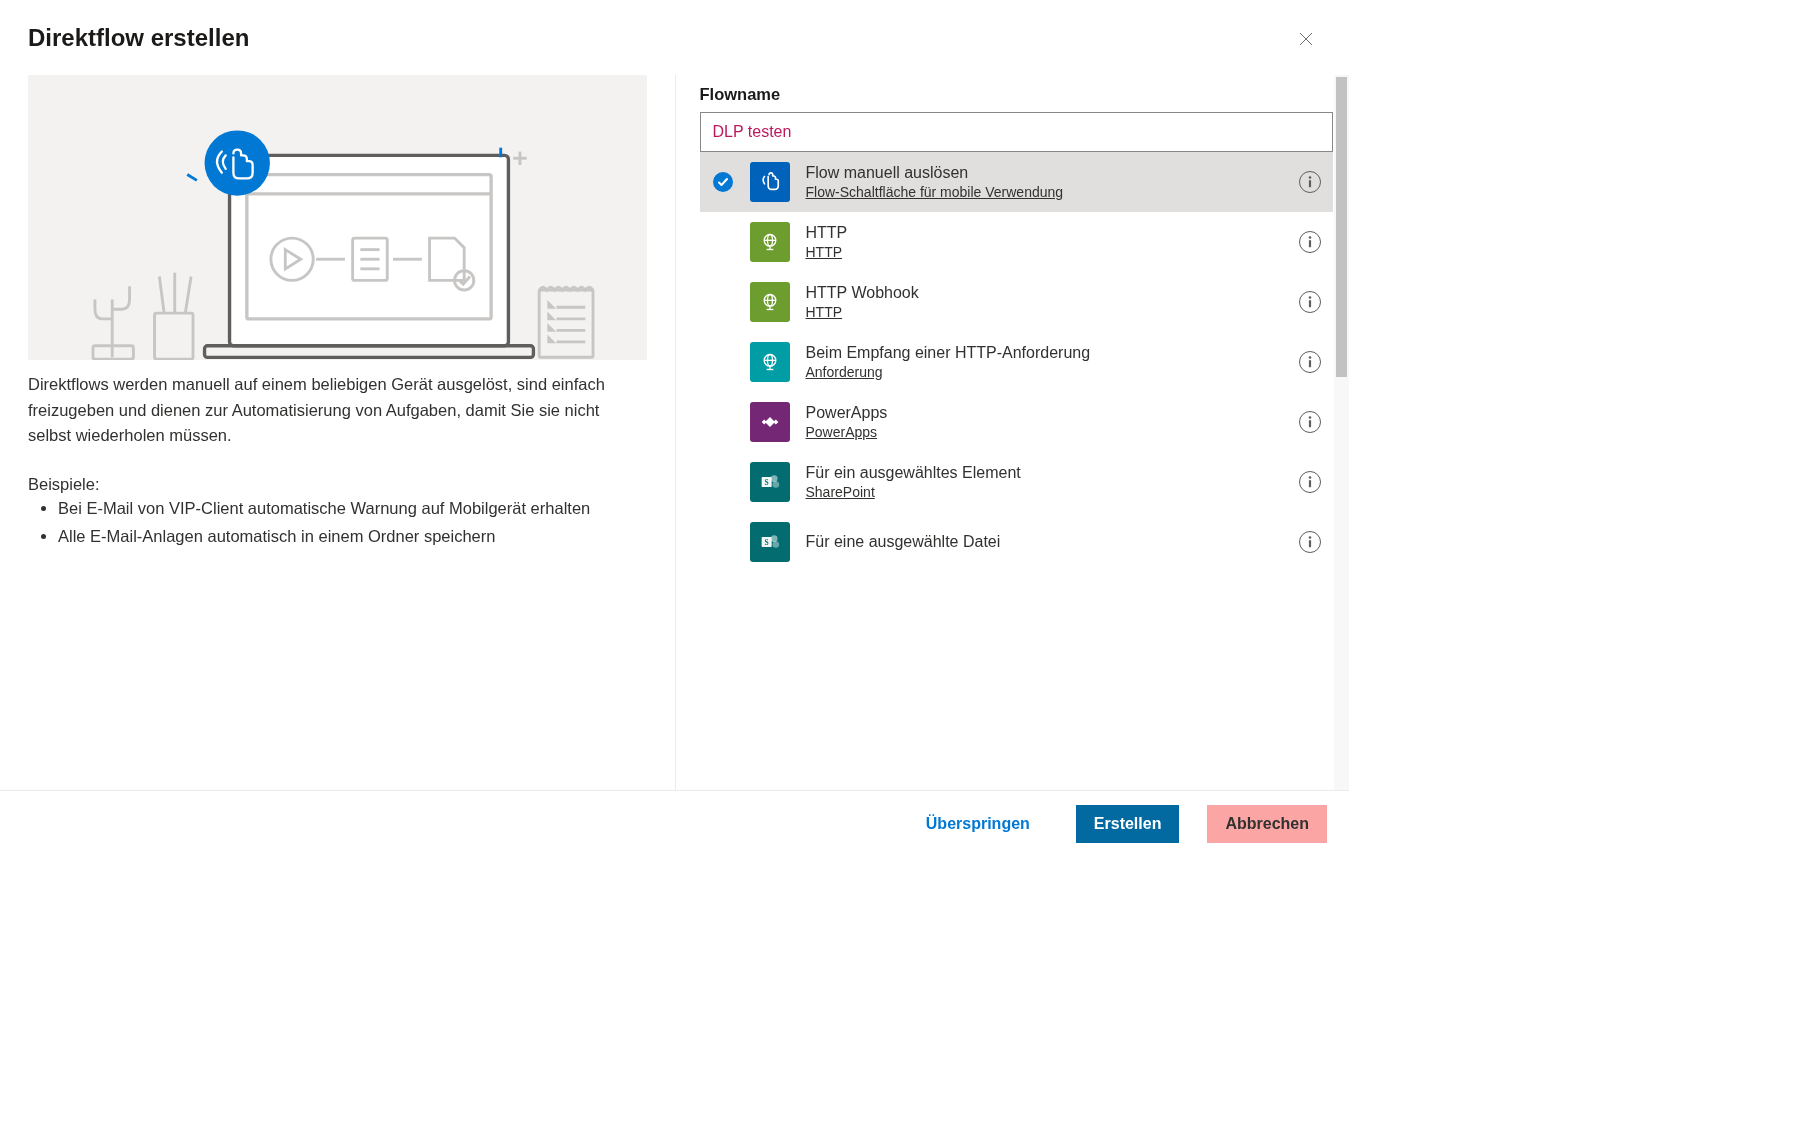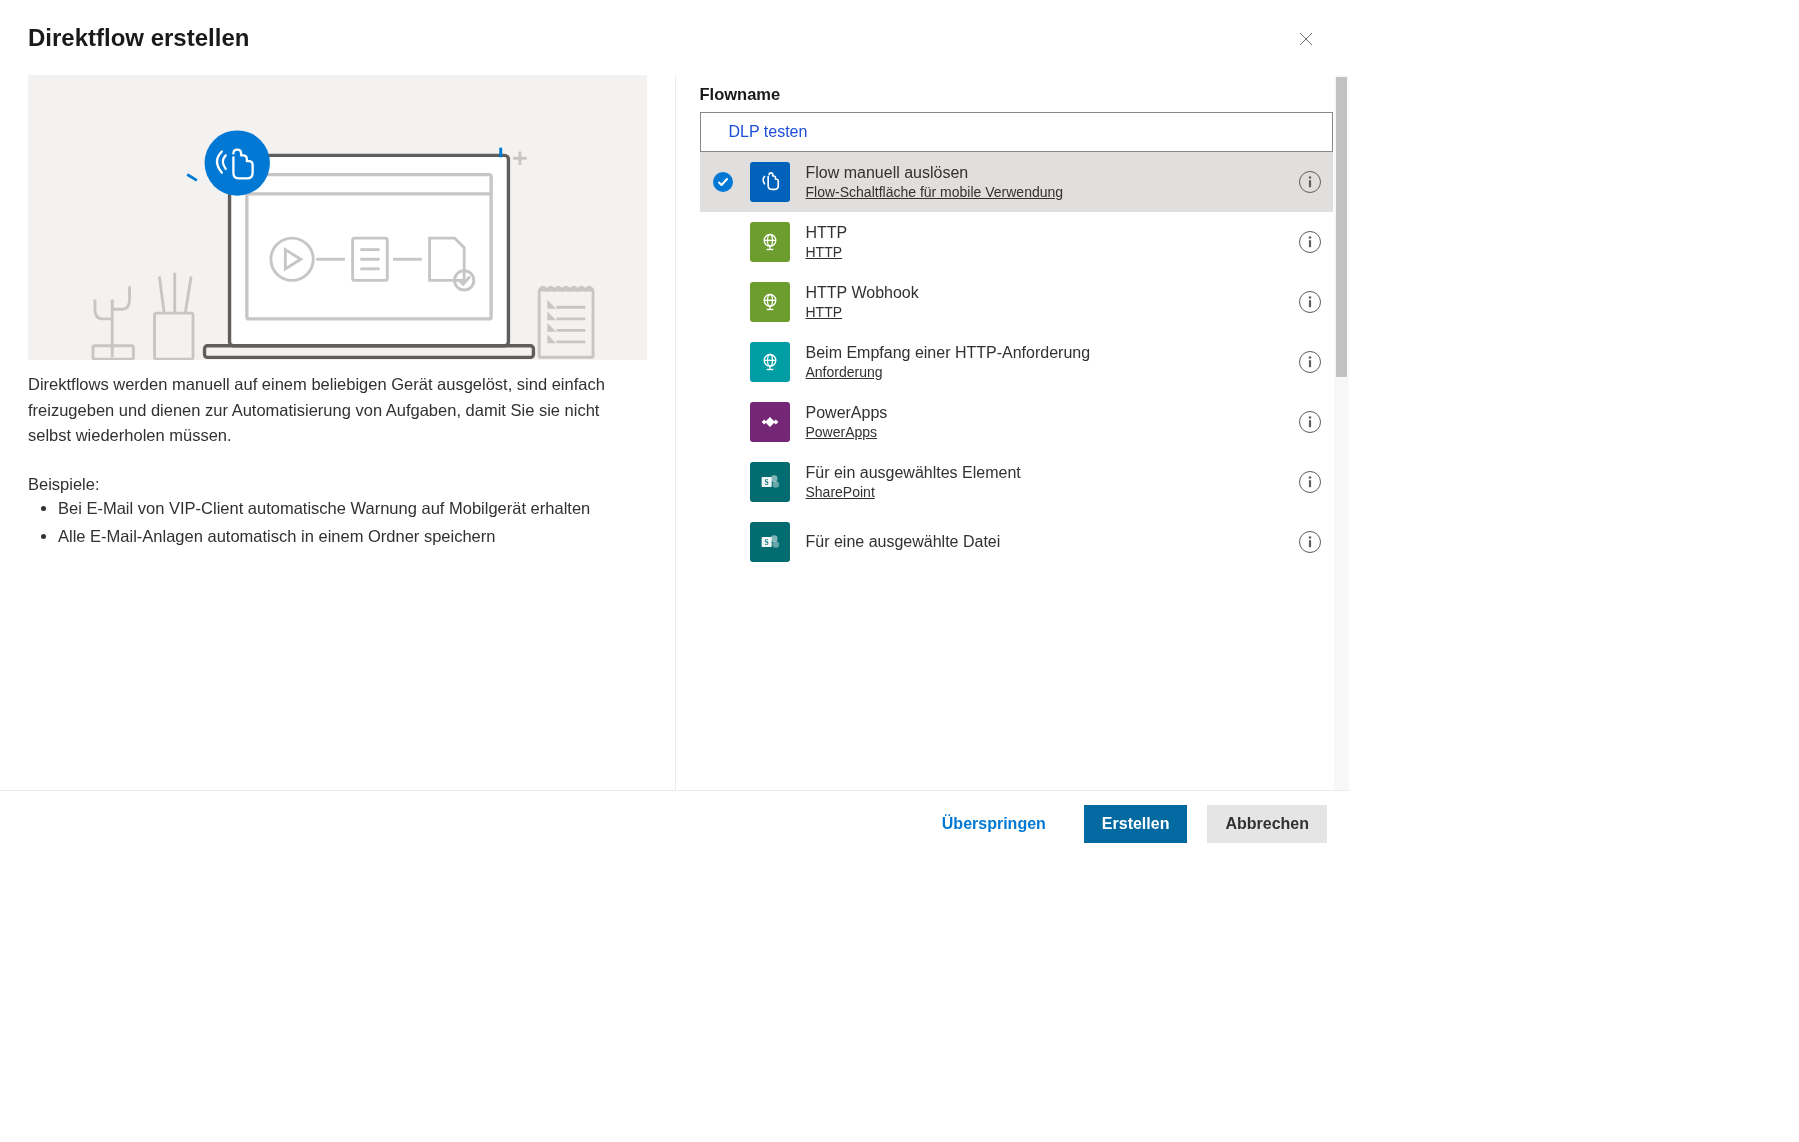--- a/index.html
+++ b/index.html
@@ -90,24 +90,24 @@
     font-weight: 600;
     color: #1b1a19;
     margin-bottom: 8px;
     display: block;
   }
   .required-star { color: #a4262c; font-weight: 400; margin-left: 2px; }
   .text-input {
     width: 100%;
     height: 40px;
     border: 1px solid #8a8886;
-    padding: 0 28px;
+    padding: 0 12px;
     font-size: 16px;
     font-family: inherit;
-    color: #1d4ed8;
+    color: #be185d;
     outline: none;
   }
   .section-label {
     margin-top: 26px;
     font-size: 16px;
     font-weight: 600;
     color: #1b1a19;
     display: flex;
     align-items: center;
     margin-bottom: 8px;
@@ -182,21 +182,21 @@
     flex-shrink: 0;
     cursor: pointer;
     font-size: 12px;
   }
   .info-btn svg { width: 4px; height: 12px; }
 
   .dialog-footer {
     display: flex;
     justify-content: flex-end;
     align-items: center;
-    gap: 20px;
+    gap: 28px;
     padding: 14px 22px;
   }
   .btn {
     height: 38px;
     padding: 0 18px;
     font-size: 16px;
     font-family: inherit;
     border: none;
     cursor: pointer;
     font-weight: 600;
@@ -204,21 +204,21 @@
   .btn-link {
     background: none;
     color: #0078d4;
     font-weight: 600;
   }
   .btn-primary {
     background: #0369a1;
     color: #fff;
   }
   .btn-secondary {
-    background: #e5e5e5;
+    background: #fca5a5;
     color: #323130;
   }
   .scrollbar-track {
     position: absolute;
     right: 0;
     top: 0;
     bottom: 0;
     width: 15px;
     background: #f8f8f8;
   }

